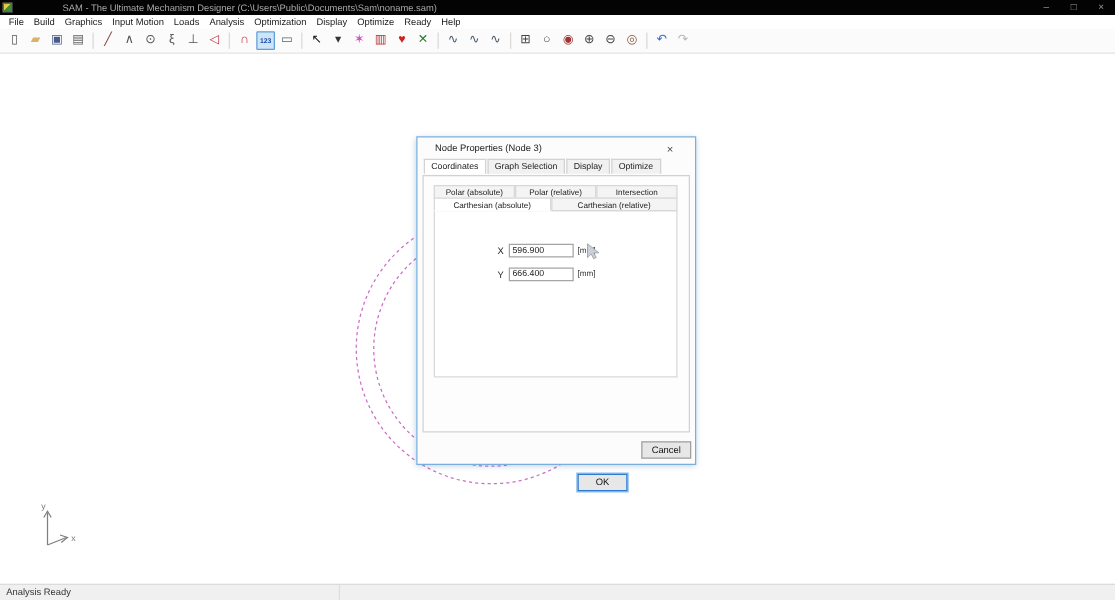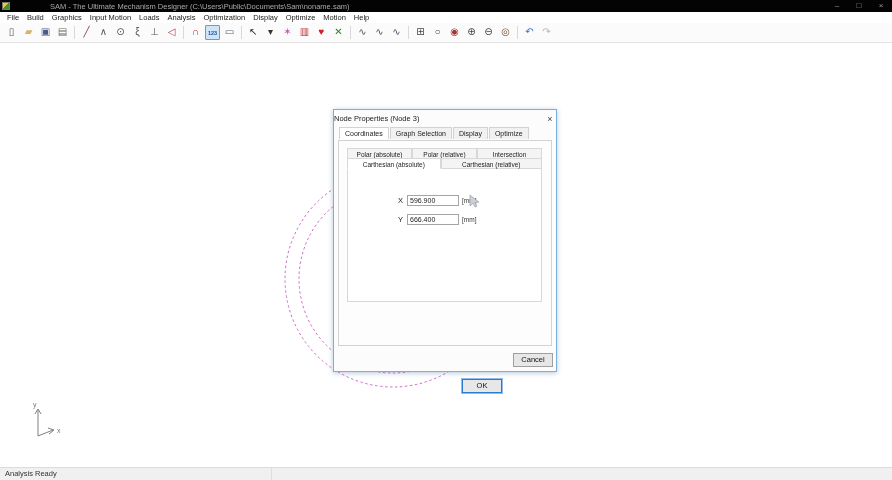--- a/index.html
+++ b/index.html
@@ -35,21 +35,21 @@
   
   .canvas { position:absolute; left:0; top:44px; width:892px; height:423px;
     background:#ffffff; }
   .canvas svg { position:absolute; left:0; top:0; }
   .axis-label { font-size:7px; fill:#777; }
 
   
   .dialog { position:absolute; left:333px; top:109px; width:224px; height:263px;
     background:#fcfcfc; border:1px solid #79aede;
     box-shadow:0 1px 5px rgba(90,130,175,.45); z-index:20; }
-  .dlg-header { height:17px; display:flex; align-items:center; padding:0 0; }
+  .dlg-header { height:17px; display:flex; align-items:center; padding:0 14px; }
   .dlg-title { font-size:7.5px; color:#222; }
   .dlg-close { margin-left:auto; font-size:9px; color:#444; width:12px;
     text-align:center; }
   .dlg-tabs { display:flex; margin-left:5px; position:relative; z-index:2; }
   .tab { font-size:7px; color:#222; padding:2px 5px 1px; background:#f1f1f1;
     border:1px solid #d2d2d2; border-bottom:none; margin-right:1px; }
   .tab.active { background:#ffffff; padding-bottom:2px; }
   .tab-panel { position:absolute; left:4px; right:4px; top:30px; height:206px;
     background:#fdfdfd; border:1px solid #d2d2d2; }
 
@@ -108,21 +108,21 @@
   <div class="menubar">
       <span class="menu-item">File</span>
       <span class="menu-item">Build</span>
       <span class="menu-item">Graphics</span>
       <span class="menu-item">Input Motion</span>
       <span class="menu-item">Loads</span>
       <span class="menu-item">Analysis</span>
       <span class="menu-item">Optimization</span>
       <span class="menu-item">Display</span>
       <span class="menu-item">Optimize</span>
-      <span class="menu-item">Motion</span>
+      <span class="menu-item">Ready</span>
       <span class="menu-item">Help</span>
     </div>
 
   <div class="toolbar">
       <span class="tool" style="color: rgb(85, 85, 85);">▯</span>
       <span class="tool" style="color: rgb(217, 179, 106);">▰</span>
       <span class="tool" style="color: rgb(74, 90, 138);">▣</span>
       <span class="tool" style="color: rgb(102, 102, 102);">▤</span>
       <div class="tb-sep"></div>
       <span class="tool" style="color: rgb(136, 68, 68);">╱</span>

